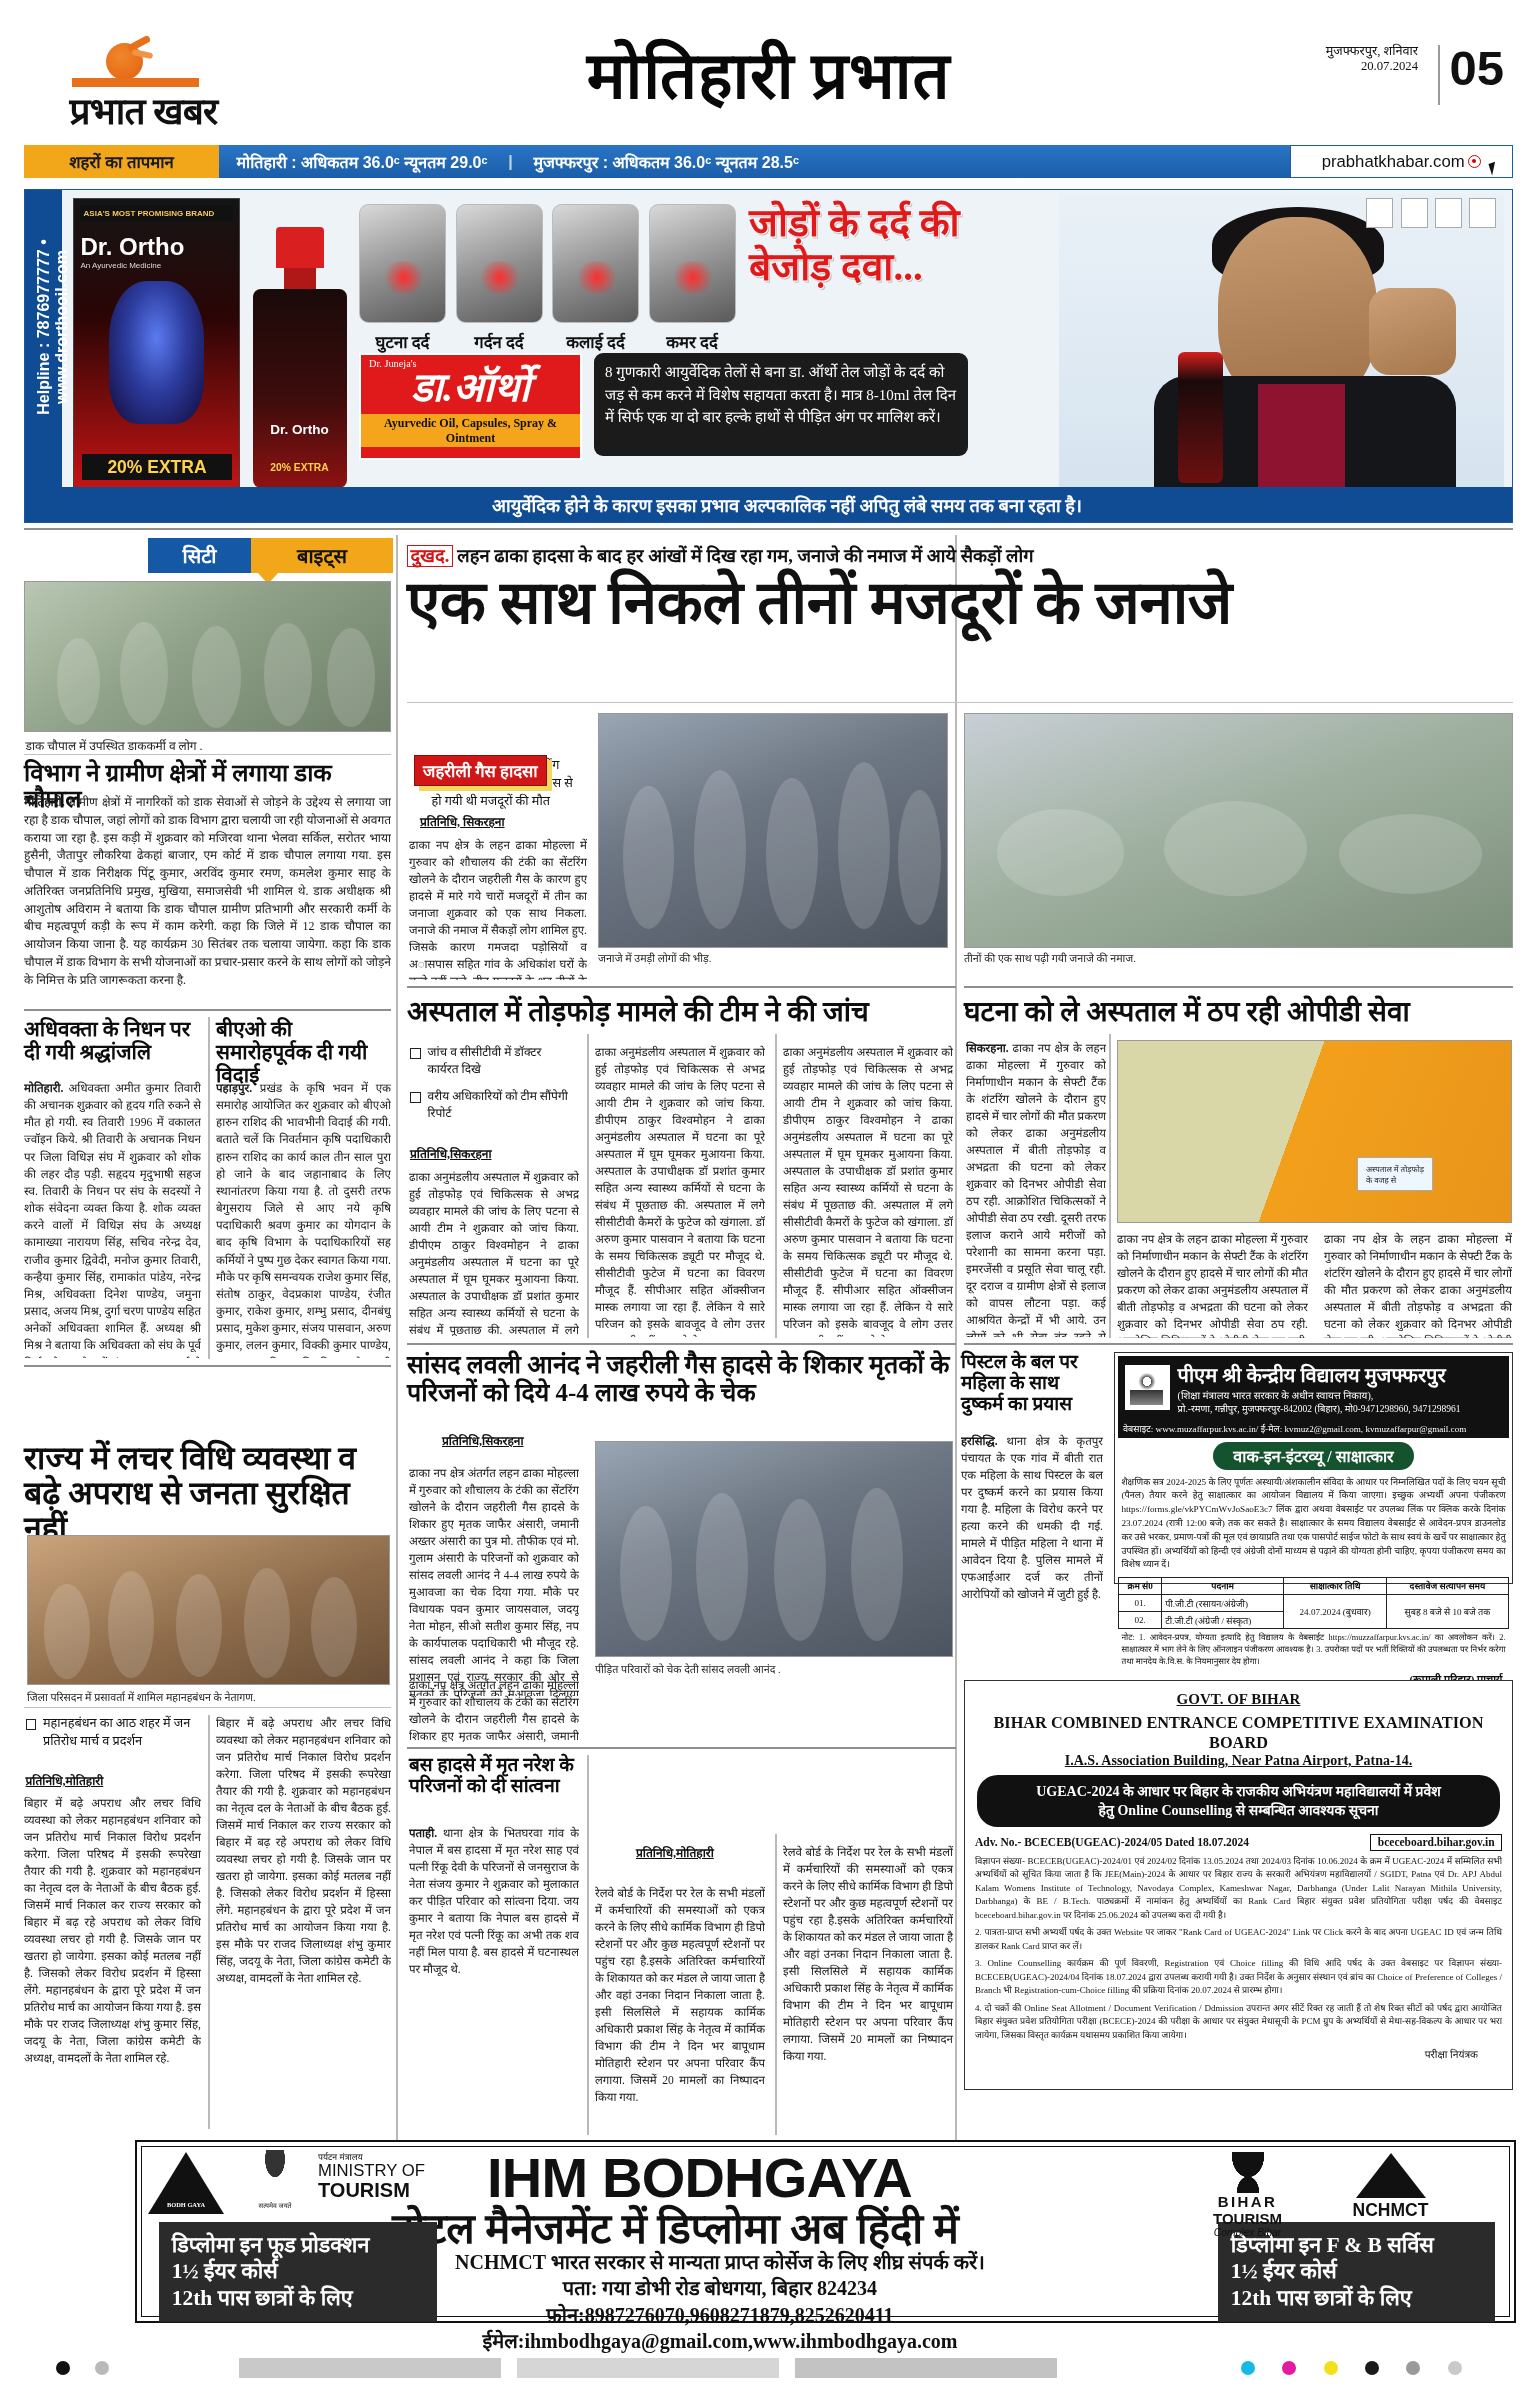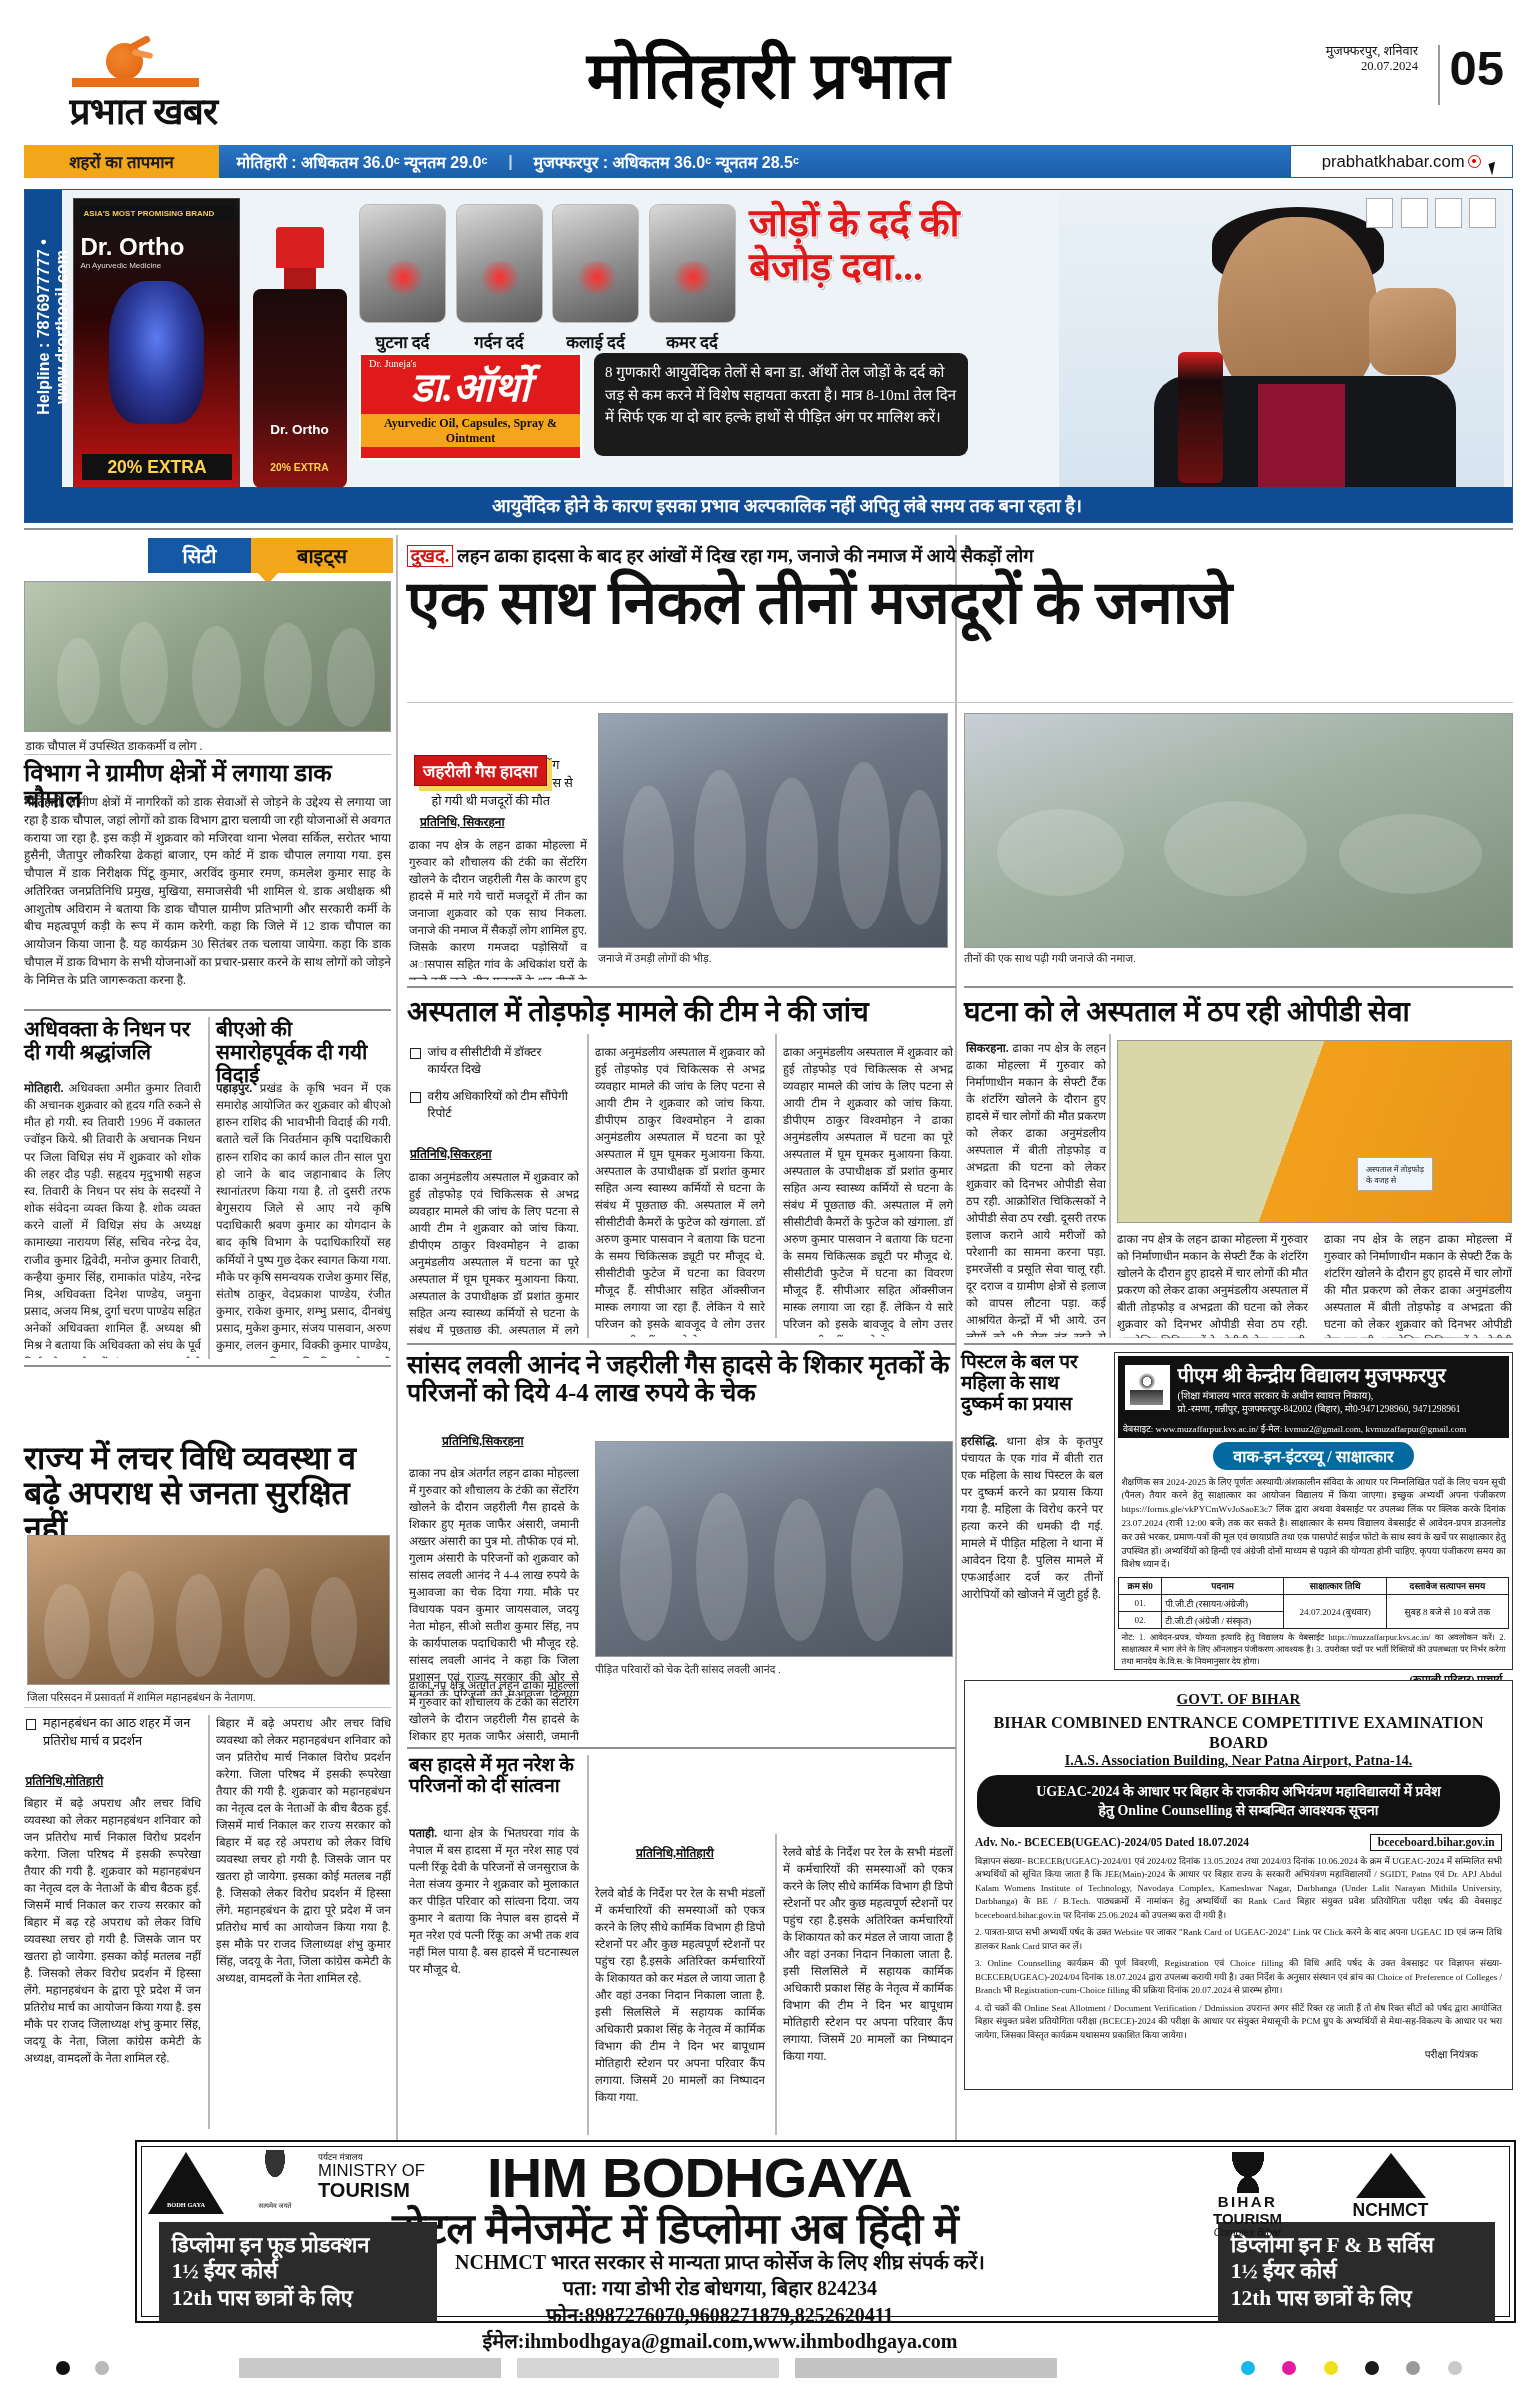--- a/index.html
+++ b/index.html
@@ -145,32 +145,32 @@
   
   .redbox { background:#d01616; color:#fff; font-weight:bold; font-size:16.7px; padding:3.2px 8px; display:inline-block;
      border:1.6px solid #8d0d0d; font-family:"Liberation Serif",serif; }
   .redbox-wrap { position:relative; }
   .redbox-wrap:after{content:"";position:absolute;left:4.8px;top:4.8px;right:-4.8px;bottom:-4.8px;background:#f2d85f;z-index:-1;}
 
   .bullet { position:relative; padding-left:17.5px; font-size:12.7px; line-height:1.4; font-family:"Liberation Serif",serif;}
   .bullet:before{content:"";position:absolute;left:0;top:4px;width:8.7px;height:8.7px;border:1.2px solid #222;}
 
   
-  .kvad { position:absolute; left:964px; top:1352px; width:549px; height:318px; border:1.6px solid #333; background:#fff; padding:3.2px;}
+  .kvad { position:absolute; left:964px; top:1352px; width:549px; height:232px; border:1.6px solid #333; background:#fff; padding:3.2px;}
   .kvad .hdr { background:#111; color:#fff; padding:4.8px 6.4px; display:flex; gap:8px; align-items:center;}
   .kvad .emblem { width:45px;height:45px;border:1.6px solid #fff;background:#fff; position:relative;}
   .kvad .emblem:after{content:"";position:absolute;left:4.8px;top:24px;width:33px;height:14.3px;
     background:linear-gradient(180deg,#333,#888);}
   .kvad .emblem:before{content:"";position:absolute;left:11px;top:4.8px;width:20.7px;height:20.7px;border-radius:50%;
     background:radial-gradient(circle,#fff 30%,#555 31%,#fff 60%);}
   .kvad .t1 { font-weight:bold; font-size:20px; font-family:"Liberation Serif",serif;}
   .kvad .t2 { font-size:10px; }
   .kvad .t3 { font-size:9.5px; }
   .kvad .pill { text-align:center; margin:4px auto; }
-  .kvad .pill span{ background:#0369a1;color:#fff;border-radius:16px;padding:3.2px 20.7px;font-weight:bold;font-size:16px;
+  .kvad .pill span{ background:#14532d;color:#fff;border-radius:16px;padding:3.2px 20.7px;font-weight:bold;font-size:16px;
     font-family:"Liberation Serif",serif; display:inline-block;}
   .kvad .para { font-size:9.2px; line-height:1.5; text-align:justify; padding:1.6px 3.2px;}
   .kvad table { width:100%; border-collapse:collapse; font-size:9.1px; margin-top:3.2px;}
   .kvad th, .kvad td { border:0.8px solid #222; padding:1.6px 3.2px; text-align:center; }
   .kvad td.l { text-align:left; }
   .kvad .note { font-size:8.4px; line-height:1.45; padding:2.4px 3.2px; text-align:justify;}
   .kvad .sign { text-align:right; font-weight:bold; font-size:11px; padding-right:6.4px;}
 
   .bcad { position:absolute; left:964px; top:1680px; width:549px; height:410px; border:1.6px solid #333; background:#fff; padding:10px;}
   .bcad .g1 { text-align:center; font-weight:bold; font-size:15px; text-decoration:underline; }

